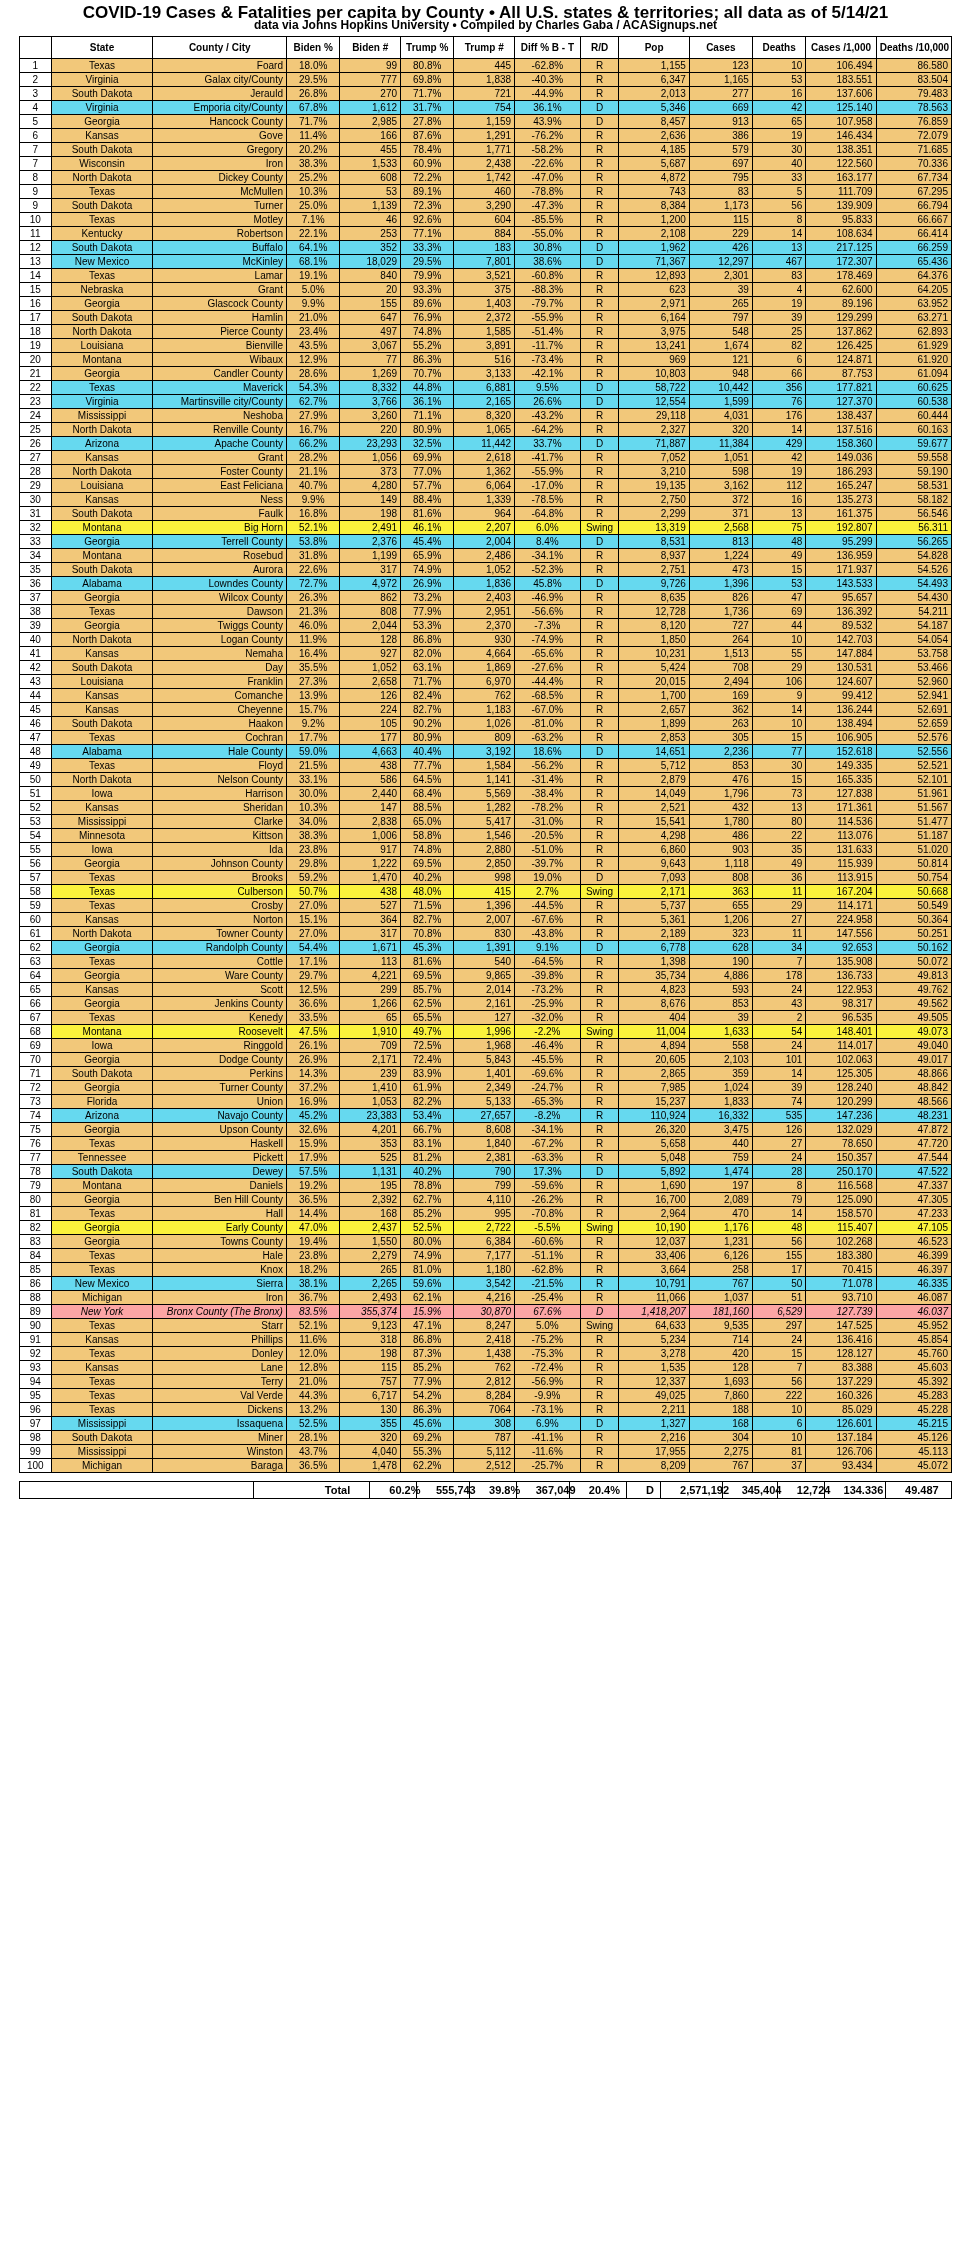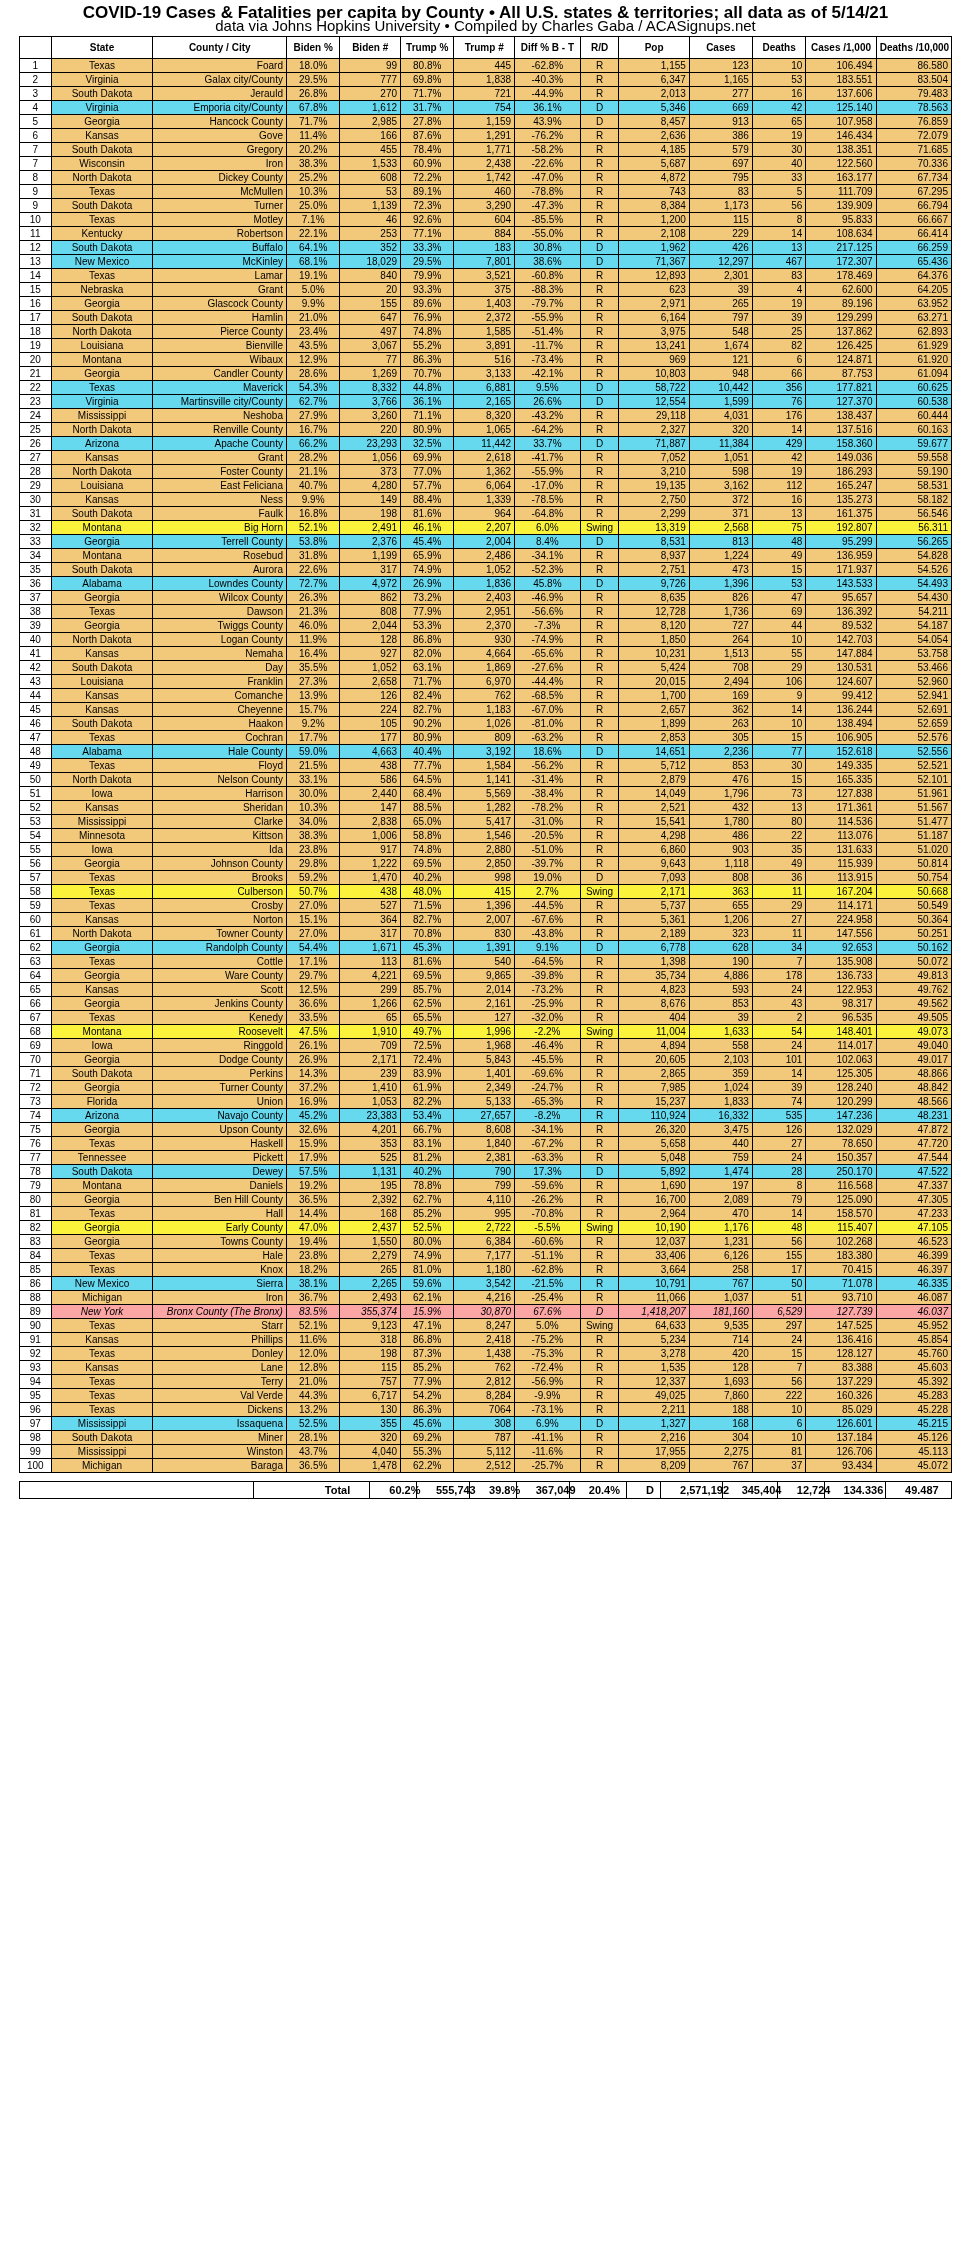--- a/index.html
+++ b/index.html
@@ -1,20 +1,20 @@
 <!DOCTYPE html>
 <html><head>
 <meta charset="utf-8">
 <style>
   html,body{margin:0;padding:0;background:#ffffff;}
   body{font-family:"Liberation Sans", sans-serif;color:#000;}
   #page{width:971px;min-height:2243px;position:relative;background:#fff;padding:0;box-sizing:border-box;}
   .titlewrap{width:933px;margin:6px auto 4px auto;text-align:center;}
   .title1{font-size:17px;font-weight:bold;line-height:13px;}
-  .title2{font-size:15px;font-weight:normal;line-height:13px;}
+  .title2{font-size:12px;font-weight:bold;line-height:13px;}
   table.main{border-collapse:collapse;margin:4px auto 0 auto;width:933px;table-layout:fixed;}
   table.main td,table.main th{border:1px solid #000;font-size:10px;padding:1px 3px;line-height:11px;box-sizing:border-box;overflow:hidden;white-space:nowrap;}
   thead th{font-weight:bold;text-align:center;background:#ffffff;height:22px;font-size:10.5px;}
   td.idx{text-align:center;background:#fff;}
   td.state{text-align:center;font-weight:normal;}
   td.county{text-align:right;}
   td.num{text-align:right;}
   td.ctr{text-align:center;}
   
   tr.tan td{background:#f2c87a;}

